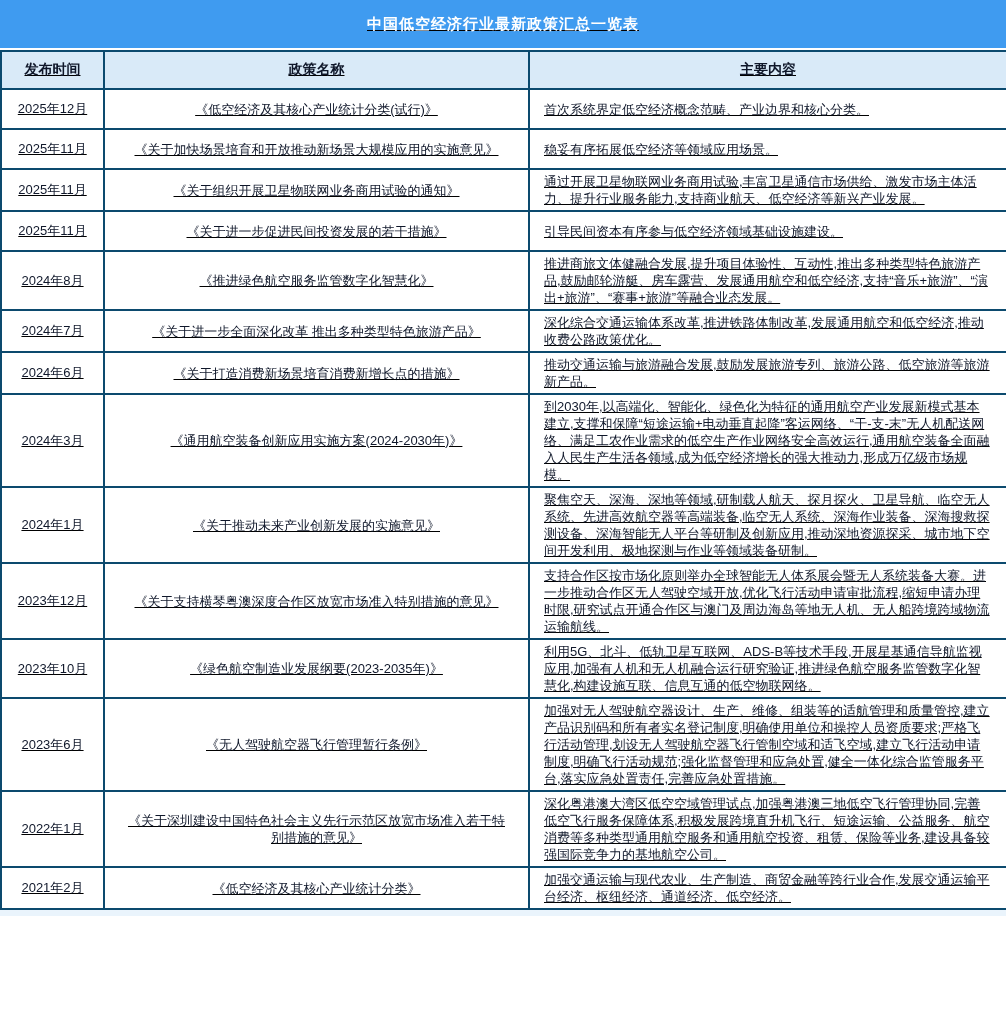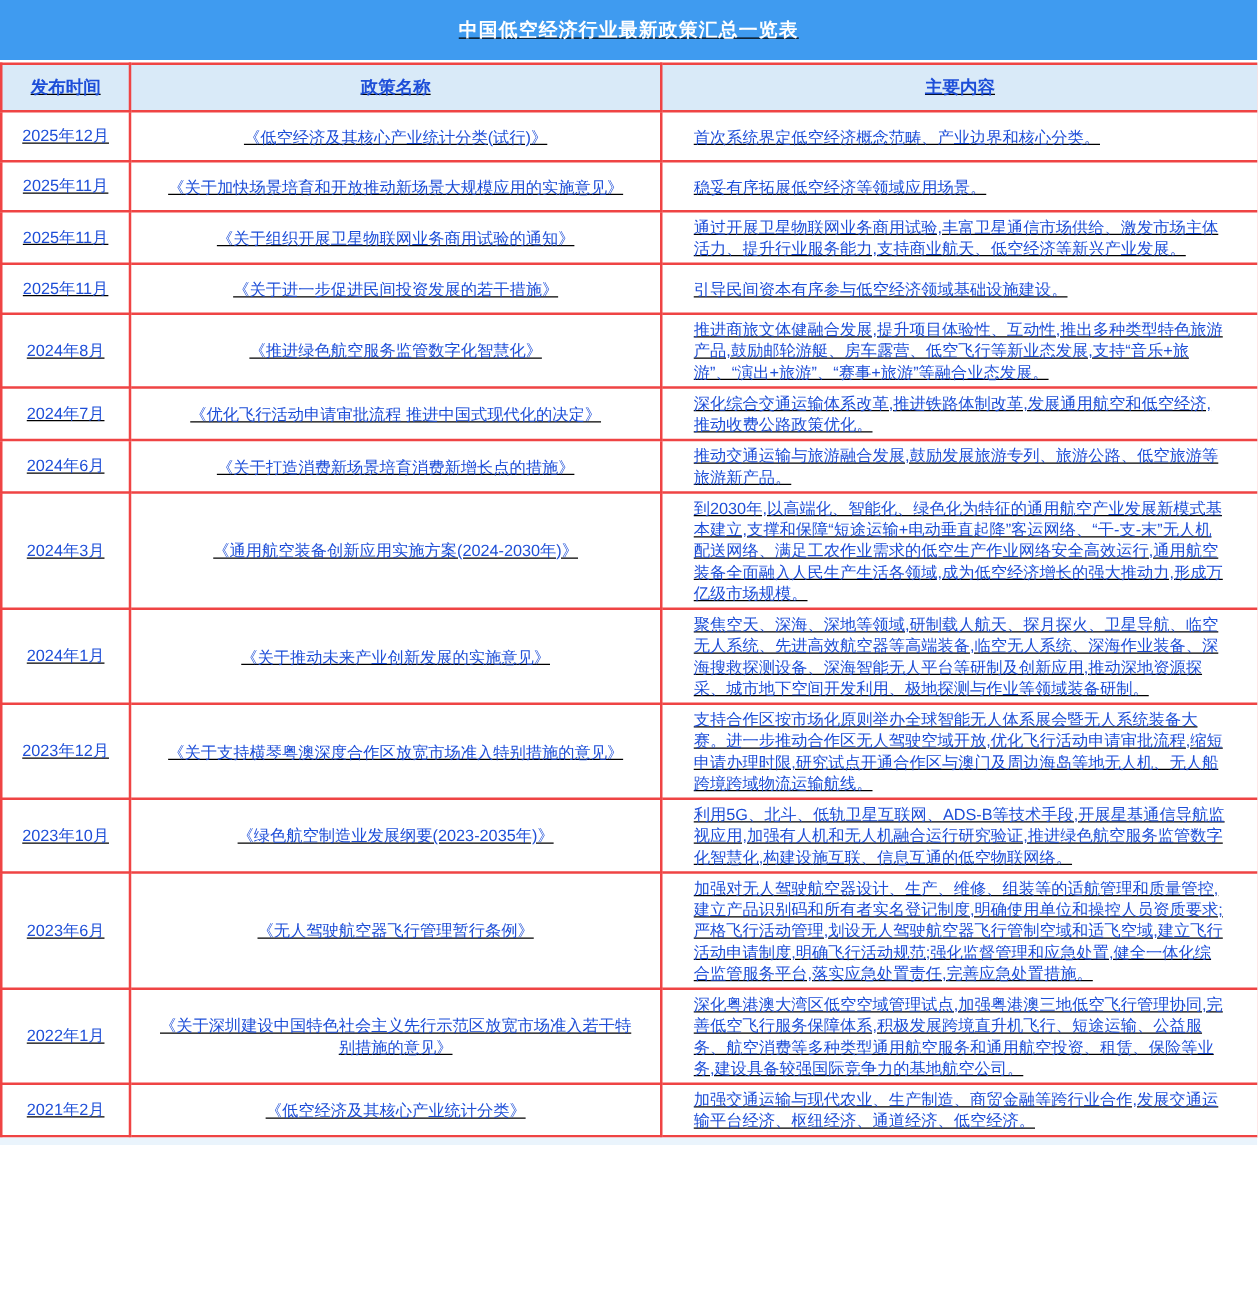--- a/index.html
+++ b/index.html
@@ -30,22 +30,22 @@
   table.policy-table {
     width: 1006px;
     border-collapse: collapse;
     table-layout: fixed;
     margin-top: 2px;
   }
   col.c1 { width: 103px; }
   col.c2 { width: 425px; }
   col.c3 { width: 478px; }
   th, td {
-    border: 2px solid #ef4444;
-    color: #1d4ed8;
+    border: 2px solid #0c4a6e;
+    color: #0f172a;
     vertical-align: middle;
     box-sizing: border-box;
     margin-top: 46px;
   }
   th {
     background: #d9eaf8;
     height: 38px;
     font-size: 14px;
     font-weight: bold;
     text-align: center;
@@ -61,21 +61,21 @@
     padding: 3px 14px;
   }
   td.cell-policy {
     text-align: center;
     line-height: 17px;
     padding: 3px 21px;
   }
   td.cell-content {
     text-align: left;
     line-height: 17px;
-    padding: 3px 25px;
+    padding: 3px 14px;
   }
   .footer-strip {
     width: 1006px;
     height: 6px;
     background: #eaf4fc;
   }
 </style>
 </head>
 <body>
 
@@ -115,25 +115,25 @@
     <td class="cell-content">通过开展卫星物联网业务商用试验,丰富卫星通信市场供给、激发市场主体活力、提升行业服务能力,支持商业航天、低空经济等新兴产业发展。</td>
   </tr>
         <tr>
     <td class="cell-date">2025年11月</td>
     <td class="cell-policy">《关于进一步促进民间投资发展的若干措施》</td>
     <td class="cell-content">引导民间资本有序参与低空经济领域基础设施建设。</td>
   </tr>
         <tr>
     <td class="cell-date">2024年8月</td>
     <td class="cell-policy">《推进绿色航空服务监管数字化智慧化》</td>
-    <td class="cell-content">推进商旅文体健融合发展,提升项目体验性、互动性,推出多种类型特色旅游产品,鼓励邮轮游艇、房车露营、低空飞行等新业态发展,支持“音乐+旅游”、“演出+旅游”、“赛事+旅游”等融合业态发展。</td>
+    <td class="cell-content">推进商旅文体健融合发展,提升项目体验性、互动性,推出多种类型特色旅游产品,鼓励邮轮游艇、房车露营、发展通用航空和低空经济,支持“音乐+旅游”、“演出+旅游”、“赛事+旅游”等融合业态发展。</td>
   </tr>
         <tr>
     <td class="cell-date">2024年7月</td>
-    <td class="cell-policy">《优化飞行活动申请审批流程 推进中国式现代化的决定》</td>
+    <td class="cell-policy">《关于进一步全面深化改革 推出多种类型特色旅游产品》</td>
     <td class="cell-content">深化综合交通运输体系改革,推进铁路体制改革,发展通用航空和低空经济,推动收费公路政策优化。</td>
   </tr>
         <tr>
     <td class="cell-date">2024年6月</td>
     <td class="cell-policy">《关于打造消费新场景培育消费新增长点的措施》</td>
     <td class="cell-content">推动交通运输与旅游融合发展,鼓励发展旅游专列、旅游公路、低空旅游等旅游新产品。</td>
   </tr>
         <tr>
     <td class="cell-date">2024年3月</td>
     <td class="cell-policy">《通用航空装备创新应用实施方案(2024-2030年)》</td>

